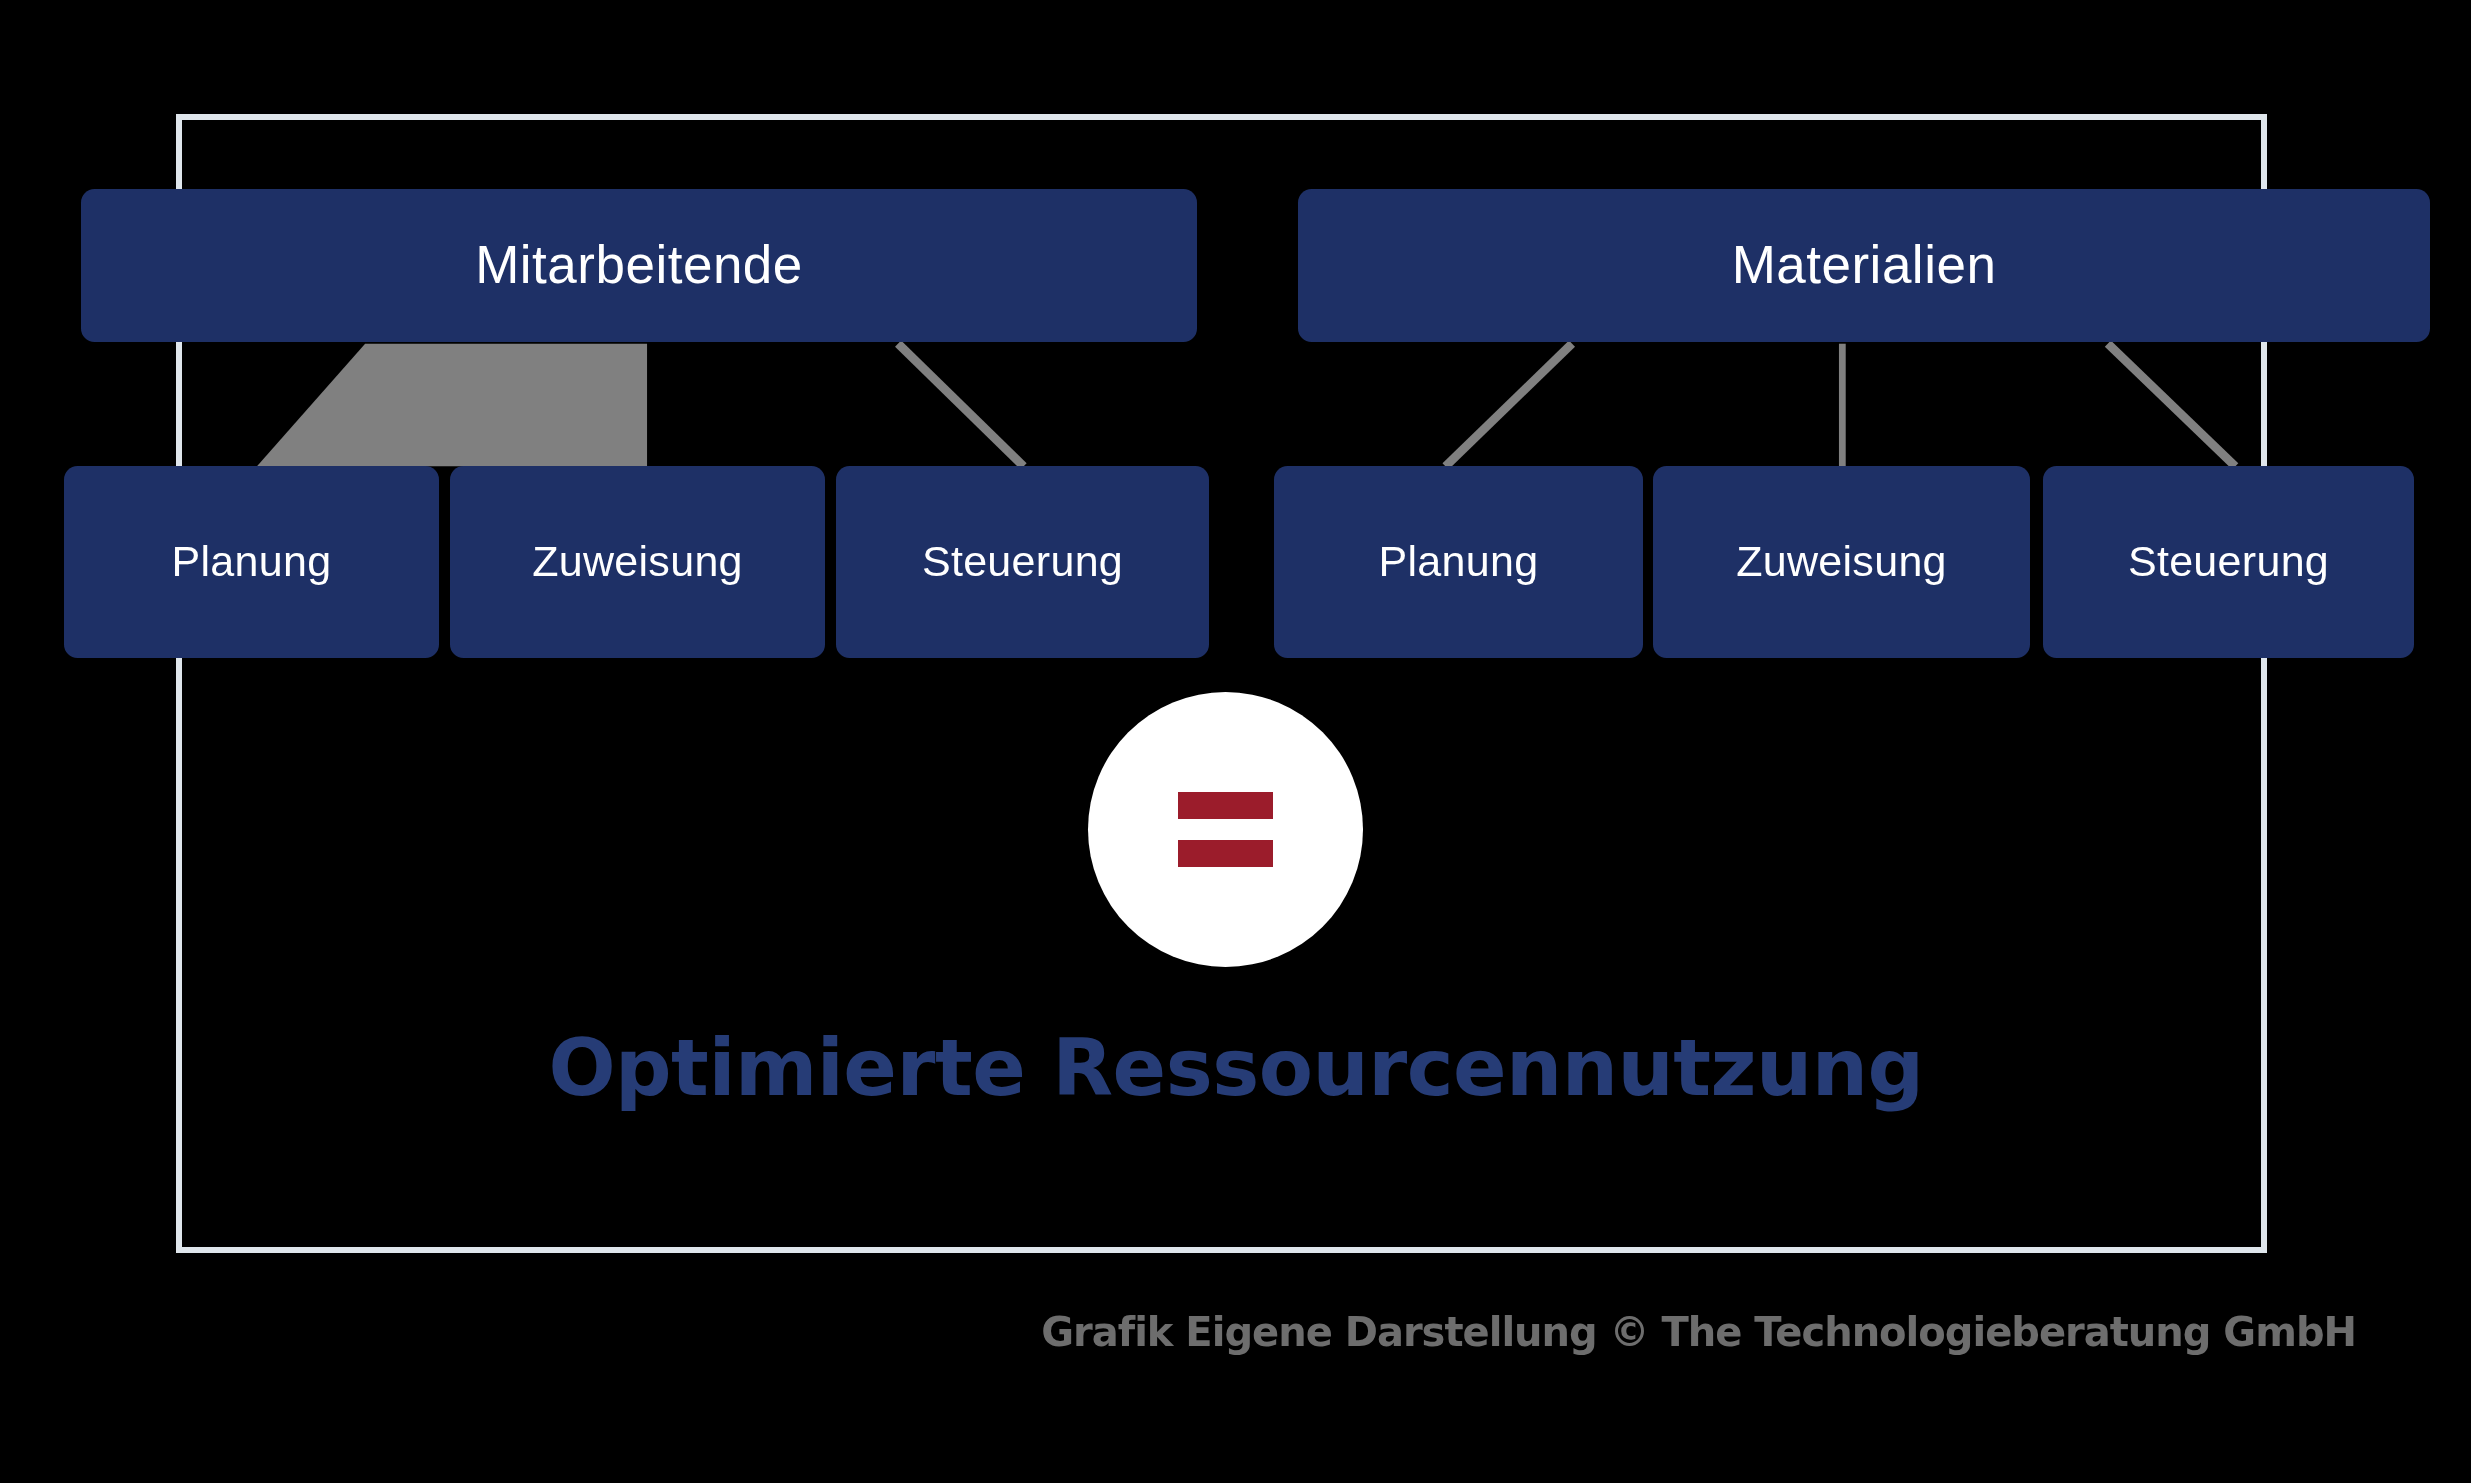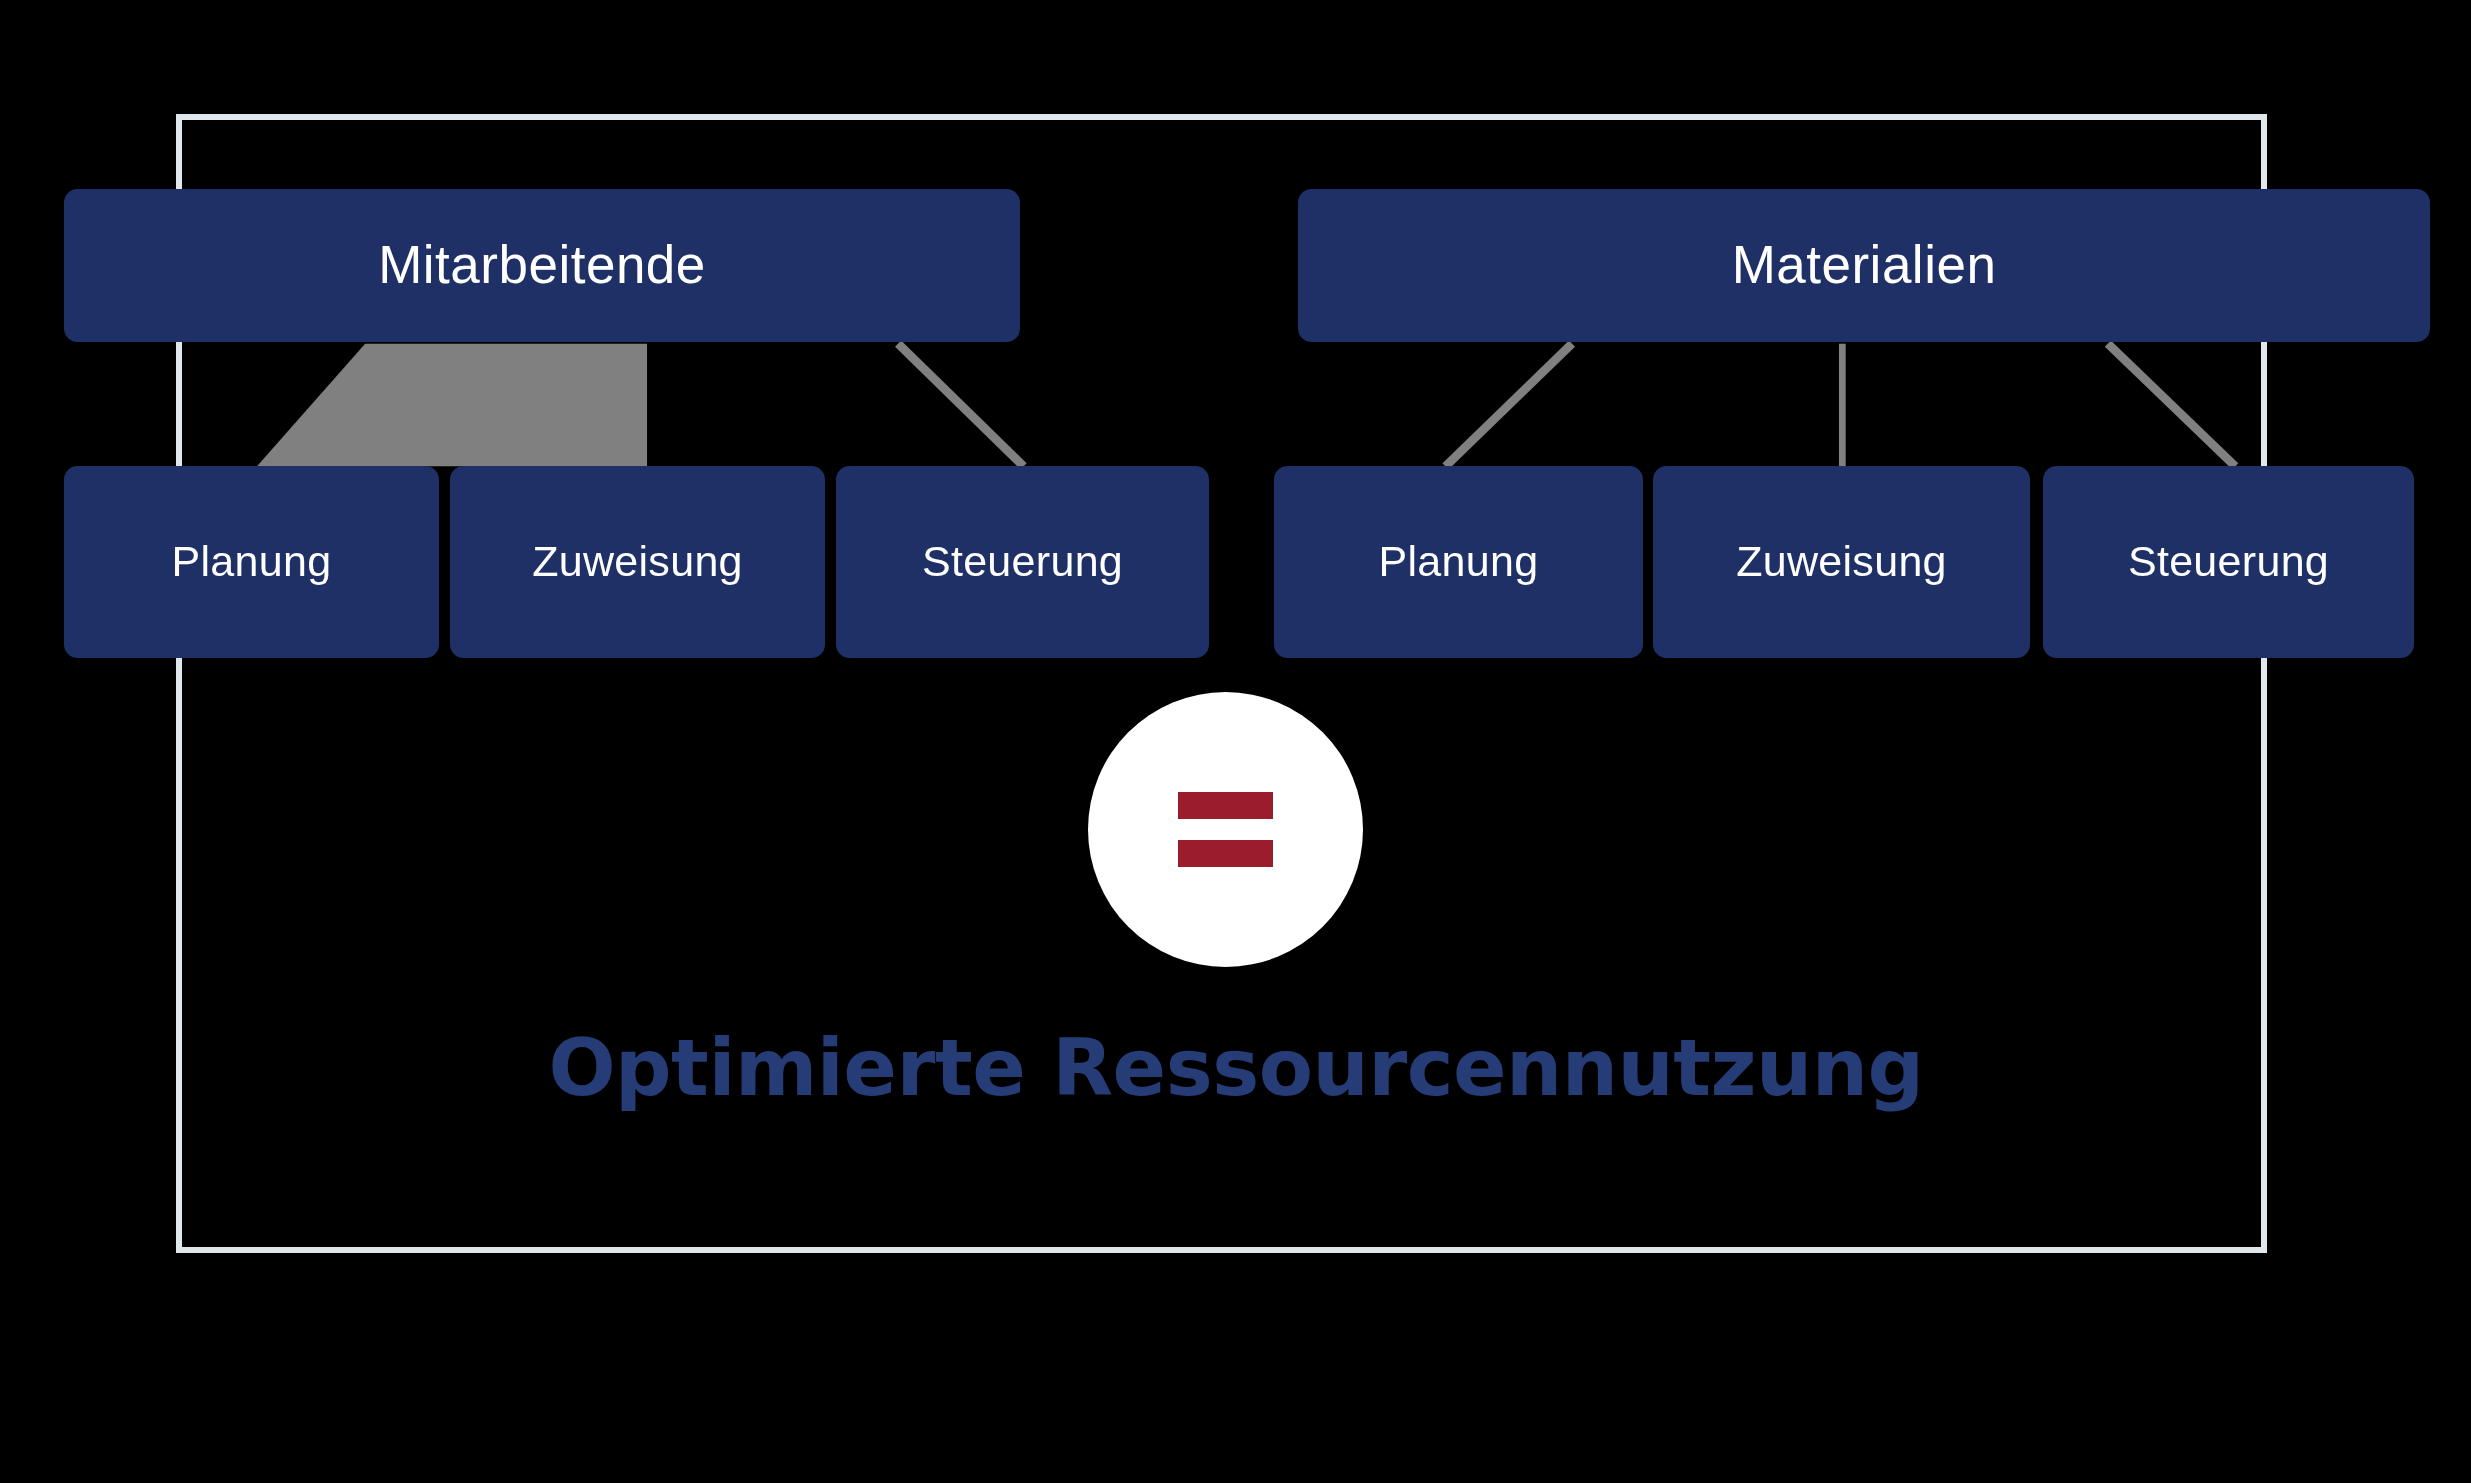--- a/index.html
+++ b/index.html
@@ -67,21 +67,21 @@
     font-size: 53px;
     letter-spacing: 0.5px;
   }
   .node.child {
     height: 192px;
     font-size: 43px;
     letter-spacing: 0.3px;
   }
 
   
-  #node-mitarbeitende { left: 64px;  top: 189px;  width: 956px; }
+  #node-mitarbeitende { left: 81px;  top: 189px;  width: 1116px; }
   #node-materialien   { left: 1282px; top: 189px; width: 1132px; margin-left: 16px; }
 
   
   #node-l-planung     { left: 64px;   top: 466px; width: 375px; }
   #node-l-zuweisung   { left: 450px;  top: 466px; width: 375px; }
   #node-l-steuerung   { left: 836px;  top: 466px; width: 373px; }
   
   #node-r-planung     { left: 1274px; top: 466px; width: 369px; }
   #node-r-zuweisung   { left: 1653px; top: 466px; width: 377px; }
   #node-r-steuerung   { left: 2043px; top: 466px; width: 371px; }
@@ -182,15 +182,16 @@
     <span>Steuerung</span>
   </div>
 
   <div id="equals-circle">
     <div class="equals-bar"></div>
     <div class="equals-bar"></div>
   </div>
 
   <div id="result-caption">Optimierte Ressourcennutzung</div>
 
+  <div id="footer-credit">Grafik Eigene Darstellung © The Technologieberatung GmbH</div>
 
 </div>
 
 
 </body></html>

